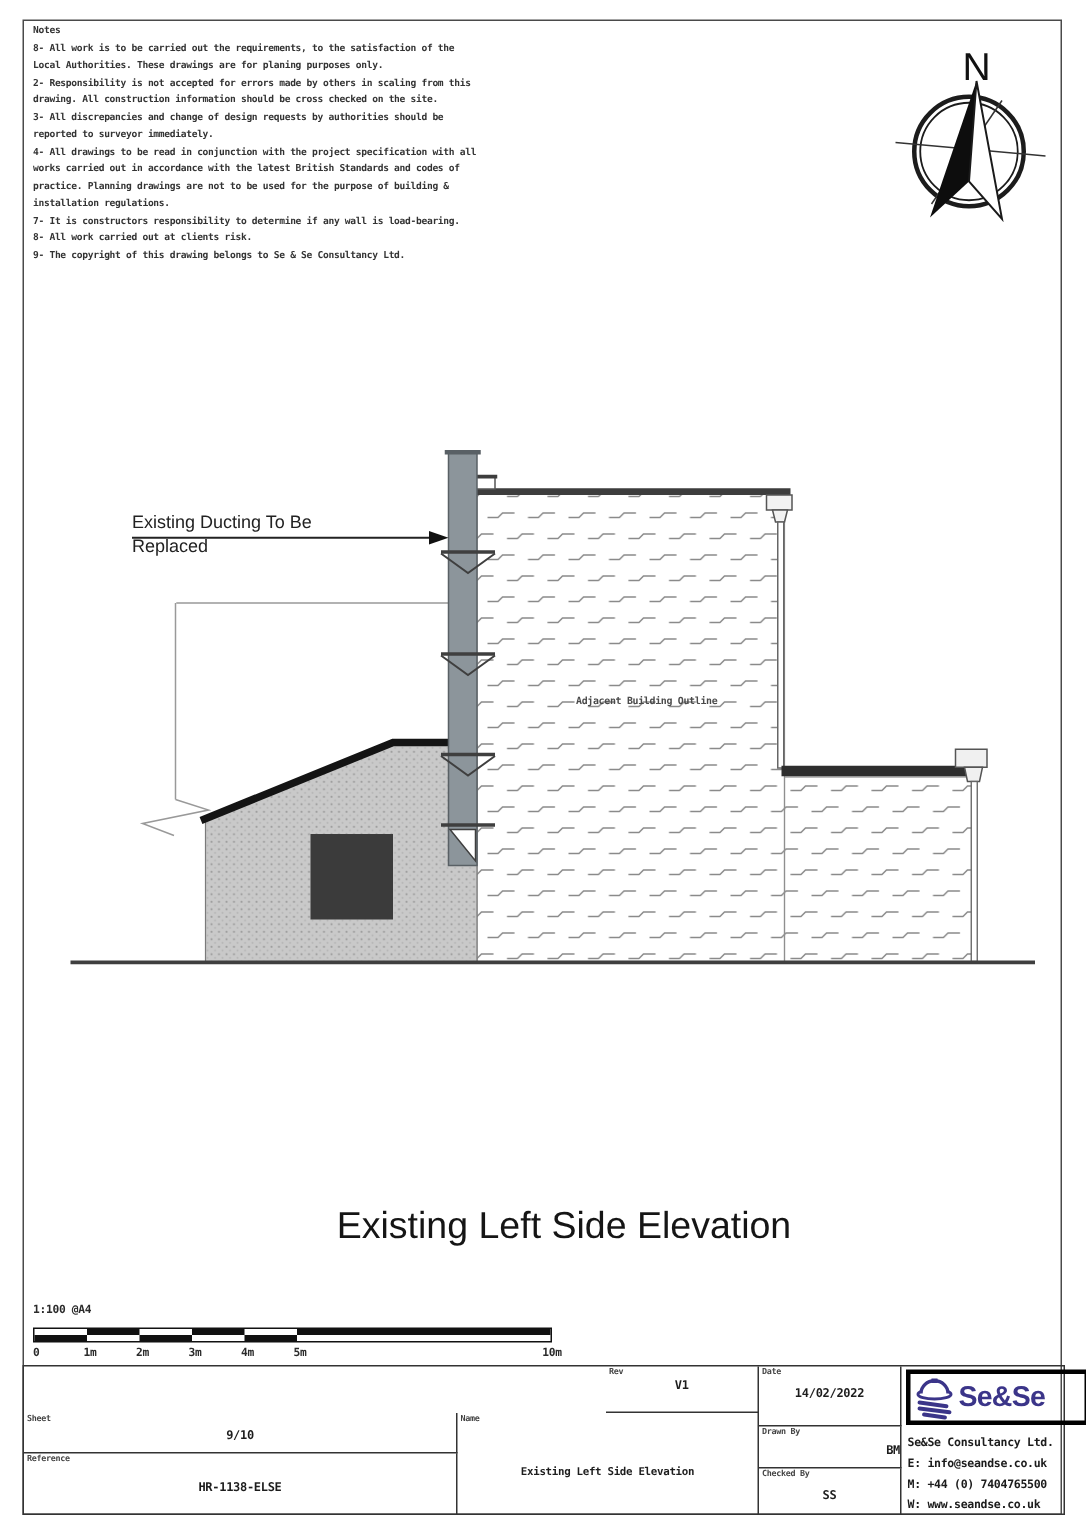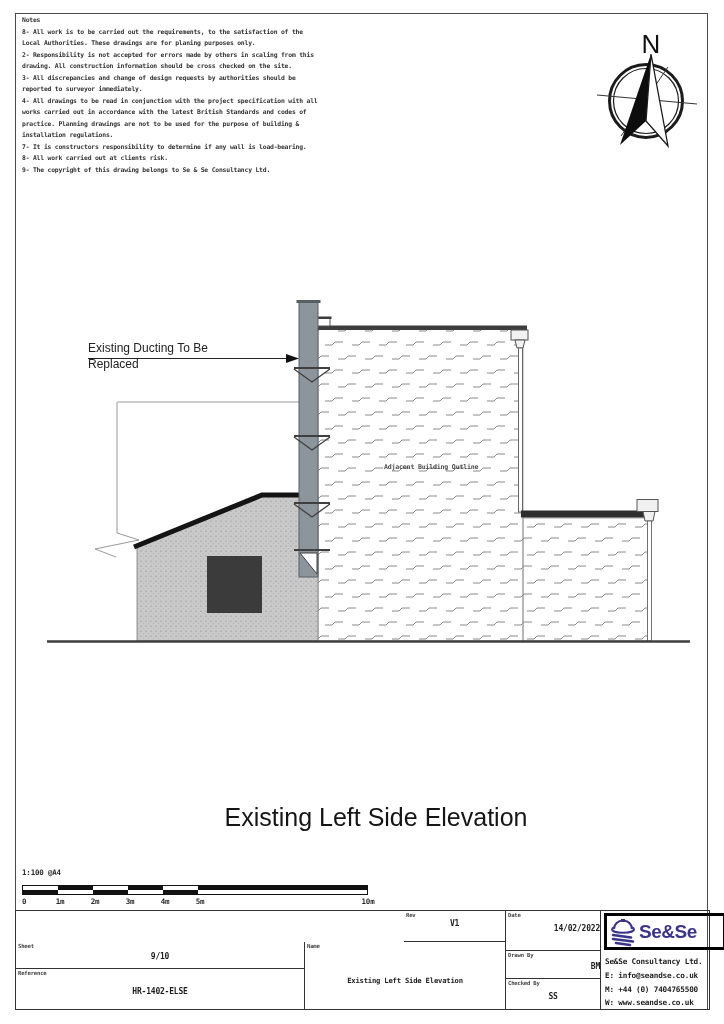--- a/index.html
+++ b/index.html
@@ -150,29 +150,29 @@
   <div class="cell" style="left:388px;top:0;width:102px;height:31px;border-right:1px solid #333;border-bottom:1px solid #333;">
     <span class="lbl cad">Rev</span>
     <span class="val cad" style="top:8px;">V1</span>
   </div>
   <div class="cell" style="left:0;top:31px;width:289px;height:27px;border-right:1px solid #333;border-bottom:1px solid #333;">
     <span class="lbl cad">Sheet</span>
     <span class="val cad" style="top:10px;">9/10</span>
   </div>
   <div class="cell" style="left:0;top:58px;width:289px;height:40.5px;border-right:1px solid #333;">
     <span class="lbl cad">Reference</span>
-    <span class="val cad" style="top:18px;">HR-1402-ELSE</span>
+    <span class="val cad" style="top:18px;">HR-1138-ELSE</span>
   </div>
   <div class="cell" style="left:289px;top:31px;width:201px;height:67.5px;border-right:1px solid #333;">
     <span class="lbl cad">Name</span>
     <span class="val cad" style="top:34px;font-size:7.2px;">Existing Left Side Elevation</span>
   </div>
   <div class="cell" style="left:490px;top:0;width:95px;height:40px;border-right:1px solid #333;border-bottom:1px solid #333;">
     <span class="lbl cad">Date</span>
-    <span class="val cad" style="top:13px;text-align:right;">14/02/2022</span>
+    <span class="val cad" style="top:13px;">14/02/2022</span>
   </div>
   <div class="cell" style="left:490px;top:40px;width:95px;height:28px;border-right:1px solid #333;border-bottom:1px solid #333;">
     <span class="lbl cad">Drawn By</span>
     <span class="val cad" style="top:11px;text-align:right;">BM</span>
   </div>
   <div class="cell" style="left:490px;top:68px;width:95px;height:30.5px;border-right:1px solid #333;">
     <span class="lbl cad">Checked By</span>
     <span class="val cad" style="top:13px;">SS</span>
   </div>
   <div class="cell" style="left:585px;top:0;width:108.5px;height:98.5px;">

